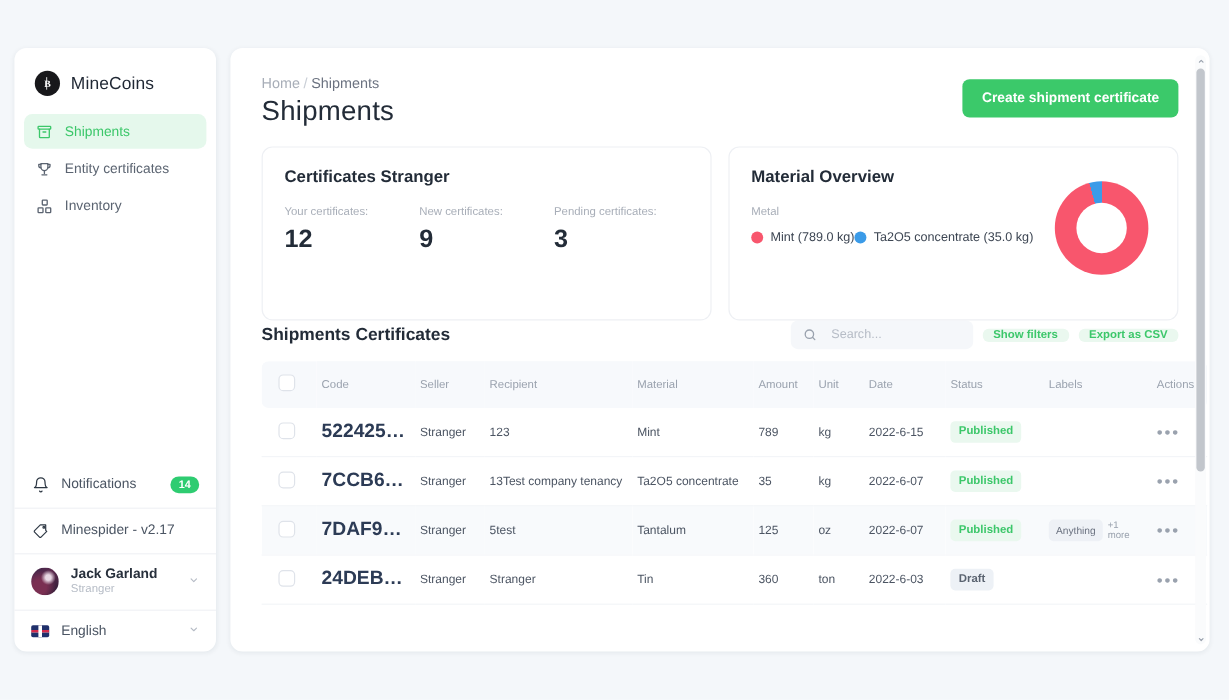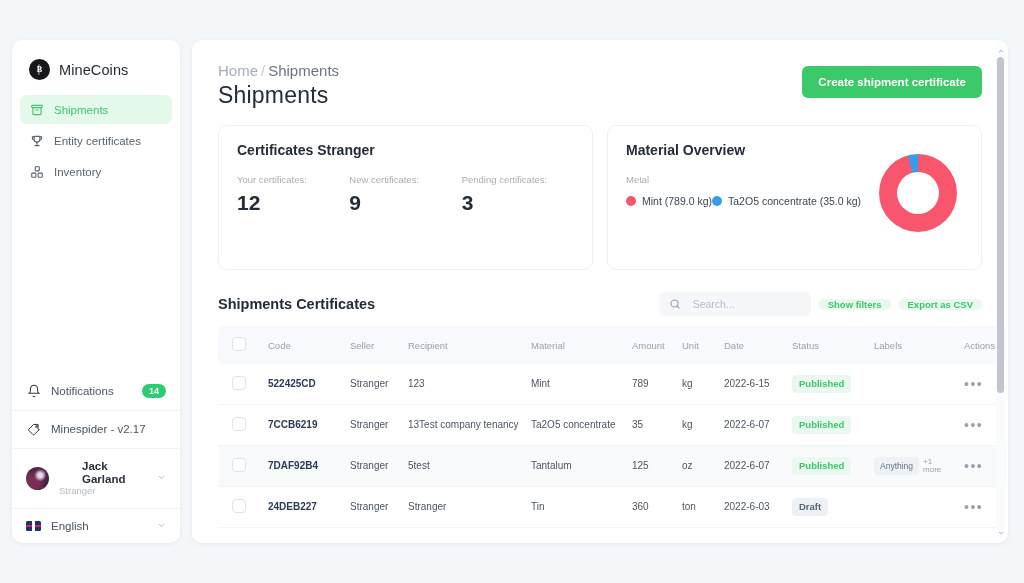--- a/index.html
+++ b/index.html
@@ -96,21 +96,21 @@
   .panel {
     flex: 1 1 auto; position: relative;
     background: #ffffff;
     border-radius: 10px;
     box-shadow: 0 1px 4px rgba(18,38,63,.07);
     overflow: hidden;
   }
   .panel-inner { padding: 22px 26px 0 26px; height: 100%; }
 
   .page-head { display: flex; align-items: flex-start; justify-content: space-between; }
-  .breadcrumb { font-size: 15px; color: #a8aeb8; margin-bottom: 3px; }
+  .breadcrumb { font-size: 12px; color: #a8aeb8; margin-bottom: 3px; }
   .breadcrumb .crumb-cur { color: #6b7280; }
   .breadcrumb .sep { color: #c8cdd5; margin: 0 3px; }
   .page-title { font-size: 23px; color: #232c38; font-weight: 500; letter-spacing: .2px; }
   .btn-primary {
     background: #3bc96a; color: #fff;
     border: none; border-radius: 6px;
     font-size: 11.5px; font-weight: 600;
     padding: 10px 16px; cursor: pointer;
     margin-top: 4px;
     font-family: "Liberation Sans", sans-serif;
@@ -143,21 +143,21 @@
   .donut-hole {
     position: absolute; left: 50%; top: 50%;
     transform: translate(-50%,-50%);
     width: 42px; height: 42px; border-radius: 50%;
     background: #fff;
   }
 
   
   .table-head-row {
     display: flex; align-items: center; justify-content: space-between;
-    margin-top: 22px; margin-bottom: 10px;
+    margin-bottom: 10px;
   }
   .table-title { font-size: 14.5px; color: #232c38; font-weight: 600; }
   .table-tools { display: flex; align-items: center; gap: 8px; }
   .search-box {
     display: flex; align-items: center; gap: 12px;
     background: #f5f7fa; border-radius: 6px;
     padding: 6px 10px; width: 152px;
   }
   .search-box input {
     border: none; background: transparent; outline: none;
@@ -182,21 +182,21 @@
   }
   thead th:first-child { padding-left: 14px; border-radius: 6px 0 0 6px; }
   thead th:last-child  { border-radius: 0 6px 6px 0; text-align: left;}
   tbody tr { border-bottom: 1px solid #f3f5f8; }
   tbody tr.alt { background: #f8fafc; }
   tbody td {
     font-size: 10px; color: #4c5563; padding: 11px 4px; vertical-align: middle;
     overflow: hidden; white-space: nowrap; text-overflow: ellipsis;
   }
   tbody td:first-child { padding-left: 14px; }
-  .code-cell { color: #2c3b55; font-weight: 700; font-size: 10px; }
+  .code-cell { color: #2c3b55; font-weight: 700; font-size: 16px; text-align: center; }
   .cb {
     width: 14px; height: 14px; border: 1.3px solid #dfe3ea;
     border-radius: 4px; background: #fff; display: inline-block; cursor: pointer;
   }
   .pill {
     display: inline-block; font-size: 9.5px; font-weight: 600;
     padding: 3px 7px; border-radius: 4px; line-height: 1.25;
   }
   .pill-published { background: #eaf8ef; color: #3cc76a; }
   .pill-draft { background: #edf1f6; color: #5b6471; }
@@ -297,21 +297,21 @@
           <path d="M20.6 13.1 12 21.7a1.6 1.6 0 0 1-2.3 0l-7.4-7.4a1.6 1.6 0 0 1 0-2.3l8.6-8.6h8.1v8.1z" transform="scale(.95) translate(1,1)"></path>
           <circle cx="16.4" cy="7.6" r="1.3"></circle>
         </svg>
       </span>
       <span class="label">Minespider - v2.17</span>
     </div>
 
     <div class="side-row">
       <span class="avatar"></span>
       <span class="user-texts">
-        <span class="user-name" style="display:block;margin-left:23px;">Jack Garland</span>
+        <span class="user-name" style="display:block;">Jack Garland</span>
         <span class="user-sub" style="display:block;">Stranger</span>
       </span>
       <span class="chev">
         <svg width="9" height="9" viewBox="0 0 24 24" fill="none" stroke="#b6bcc6" stroke-width="2.6" stroke-linecap="round" stroke-linejoin="round">
             <polyline points="6 9 12 15 18 9"></polyline>
           </svg>
       </span>
     </div>
 
     <div class="side-row">

